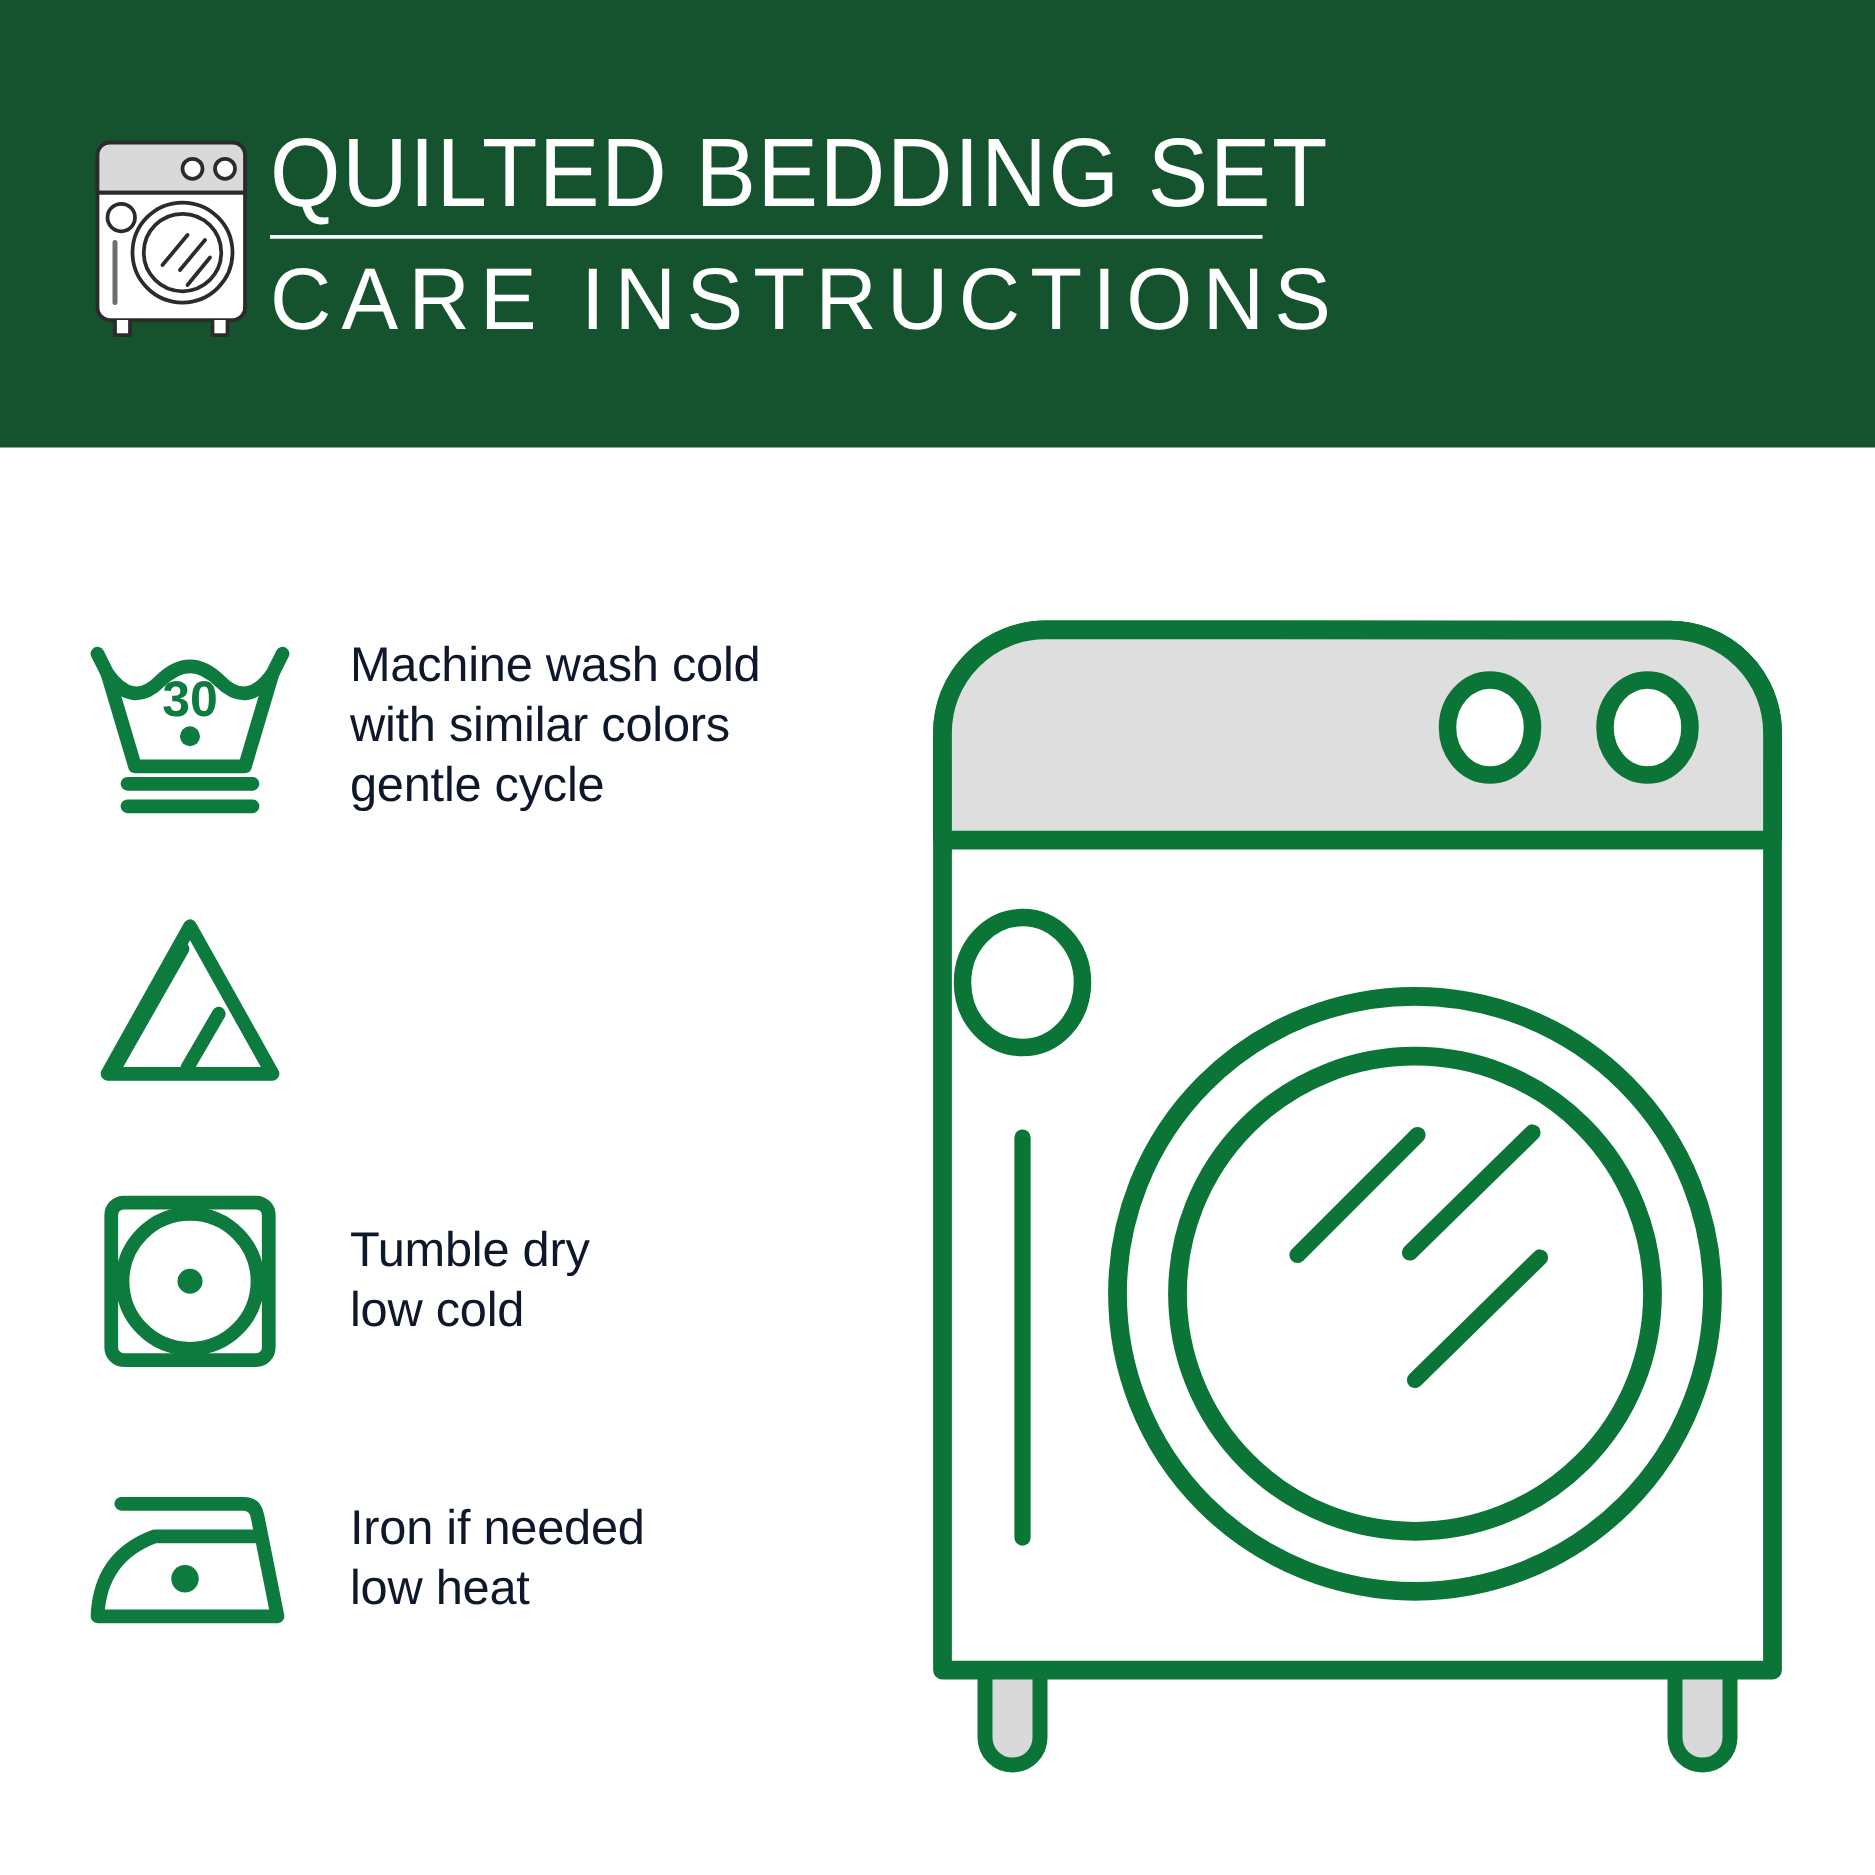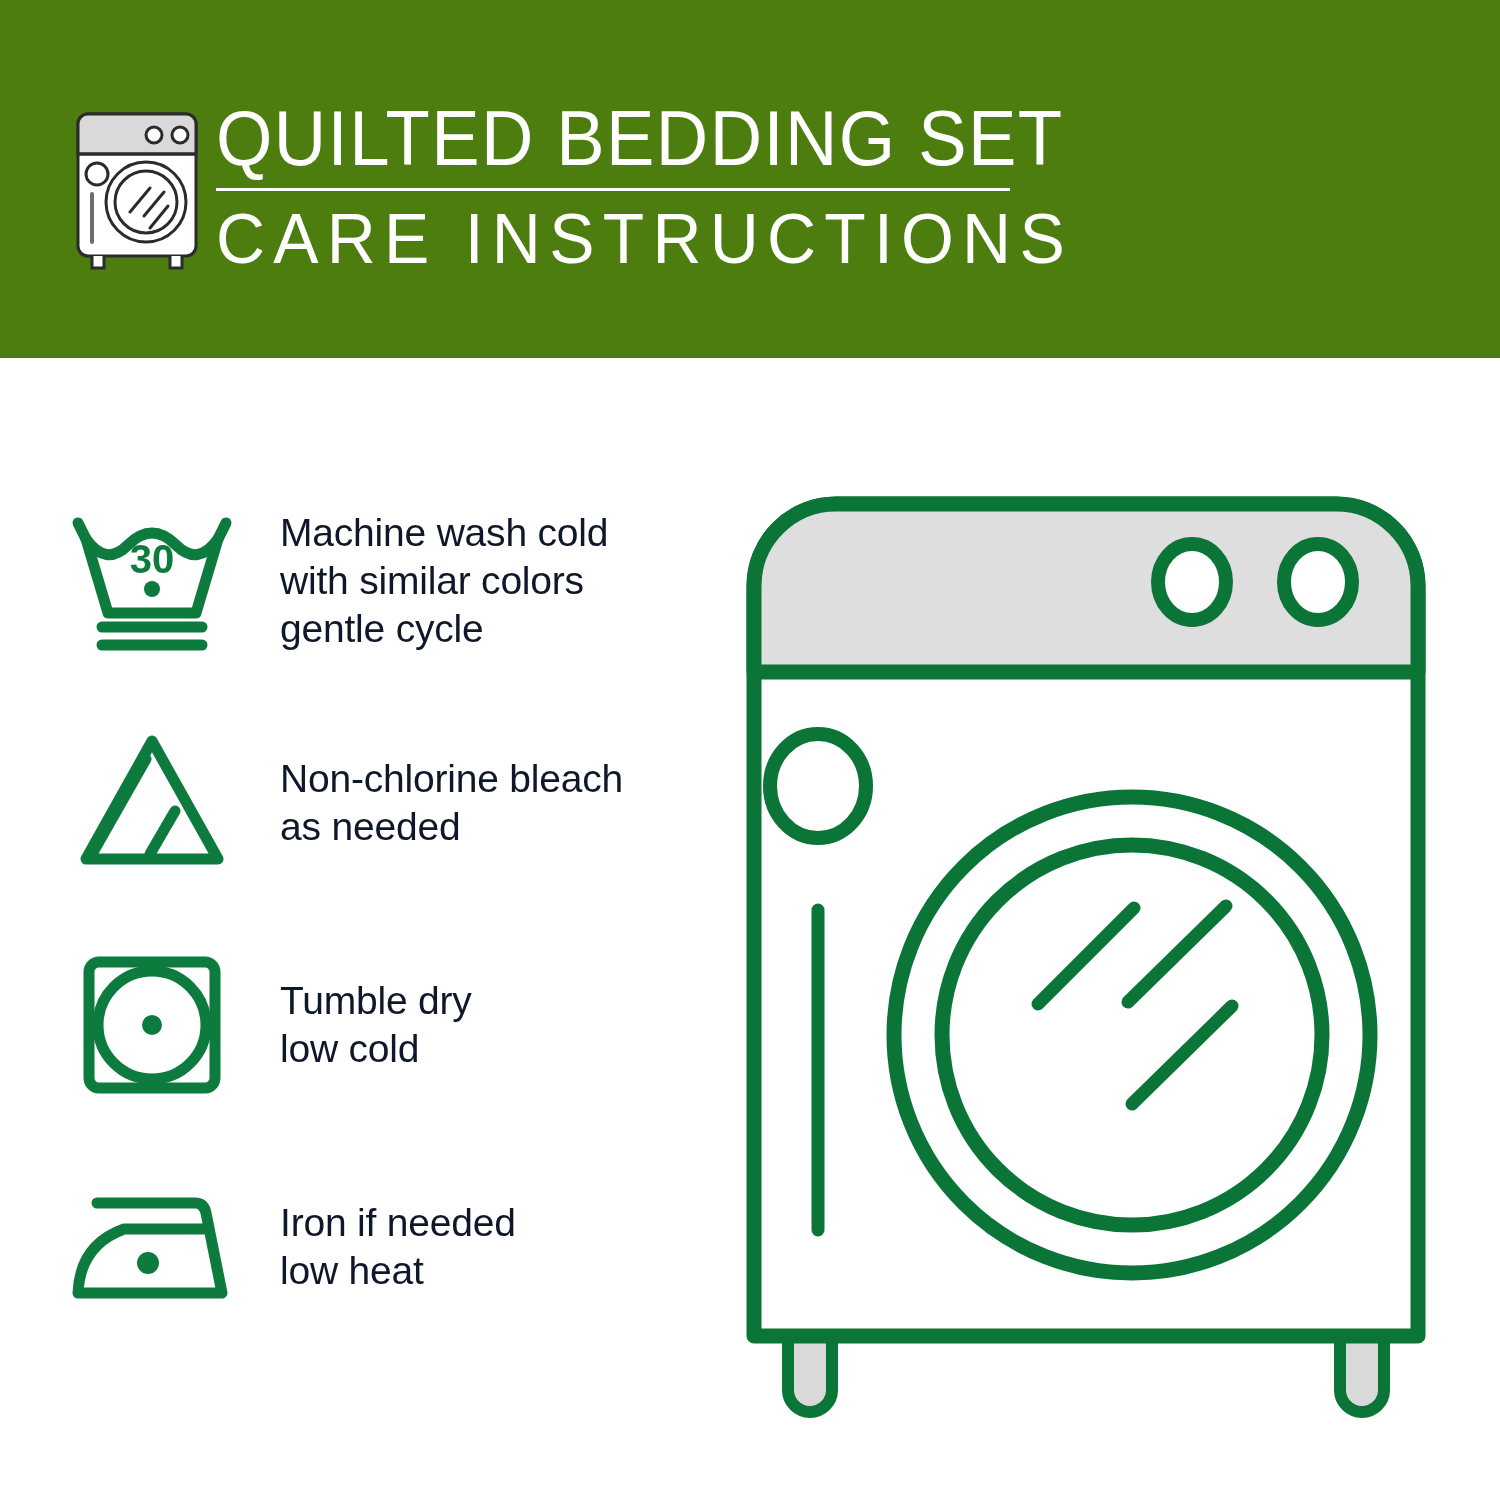--- a/index.html
+++ b/index.html
@@ -19,21 +19,21 @@
     overflow: hidden;
   }
 
   
   #header-band {
     position: absolute;
     left: 0;
     top: 0;
     width: 1500px;
     height: 358px;
-    background: #4d7c0f;
+    background: #14532d;
   }
   #header-logo {
     position: absolute;
     left: 62px;
     top: 104px;
     width: 150px;
     height: 172px;
   }
   #header-text-block {
     position: absolute;
@@ -178,22 +178,20 @@
     <div class="instruction-row">
       <div class="instruction-icon">
         <svg viewBox="0 0 180 160" width="180" height="160" aria-hidden="true">
           <g fill="none" stroke="#0d7a3e" stroke-width="11" stroke-linecap="round" stroke-linejoin="round">
             <path d="M90 18 L156 136 L24 136 Z"></path>
             <line x1="84" y1="36" x2="30" y2="131"></line>
             <line x1="113" y1="88" x2="88" y2="131"></line>
           </g>
         </svg>
       </div>
-      <div class="instruction-text">Non-chlorine bleach
-as needed</div>
     </div>
 
     <div class="instruction-row">
       <div class="instruction-icon">
         <svg viewBox="0 0 180 160" width="180" height="160" aria-hidden="true">
           <g fill="none" stroke="#0d7a3e" stroke-width="11" stroke-linejoin="round">
             <rect x="27" y="17" width="126" height="126" rx="10"></rect>
             <circle cx="90" cy="80" r="54"></circle>
           </g>
           <circle cx="90" cy="80" r="10" fill="#0d7a3e"></circle>

